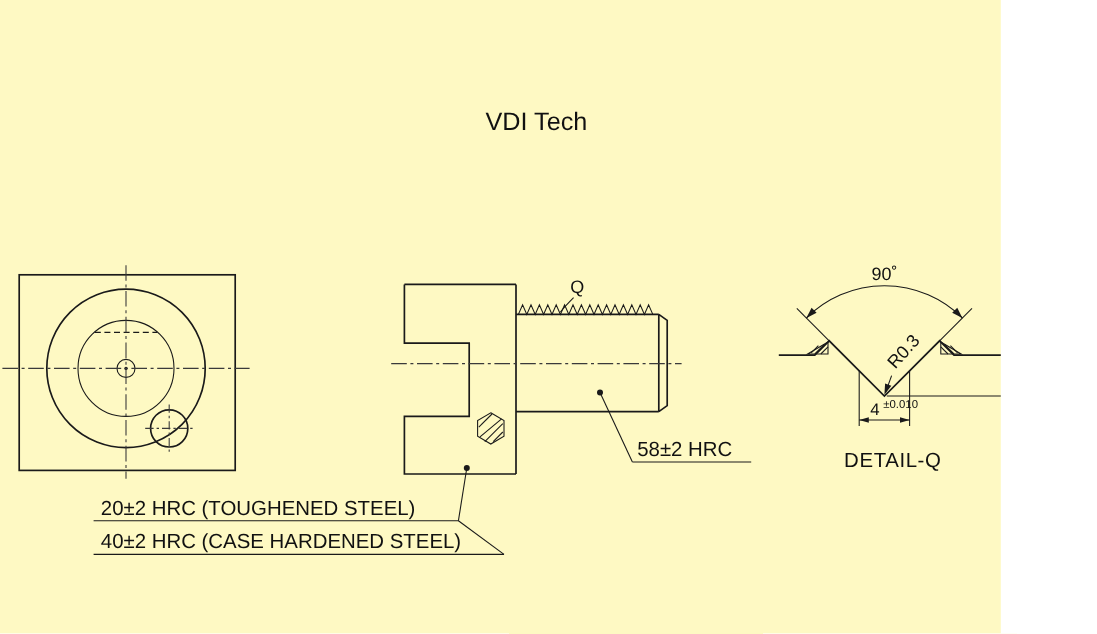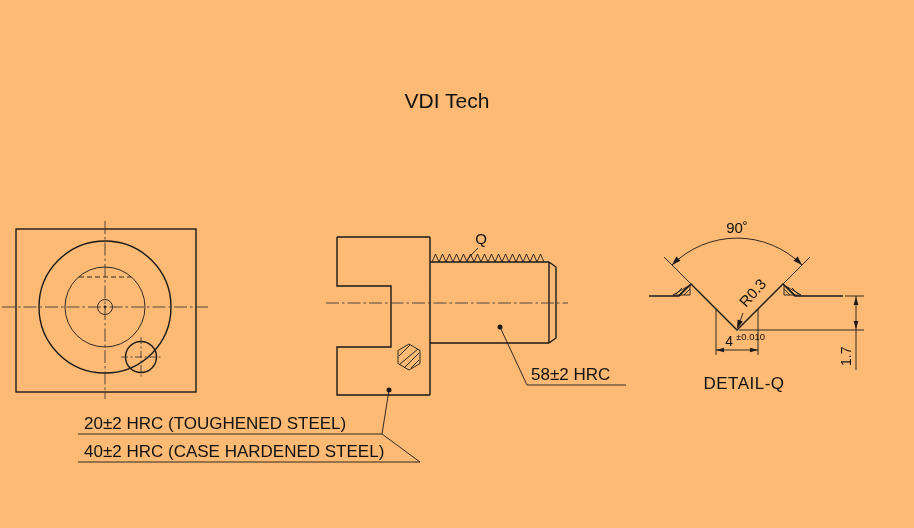--- a/index.html
+++ b/index.html
@@ -1,16 +1,16 @@
 <!DOCTYPE html>
 <html><head>
 <meta charset="utf-8">
 <style>
   html,body{margin:0;padding:0;background:#ffffff;}
-  .stage{position:relative;width:914px;height:528px;background:#fdba74;overflow:hidden;}
+  .stage{position:relative;width:834px;height:528px;background:#fef9c3;overflow:hidden;}
   svg{display:block;}
   .object{stroke:#1a1a1a;stroke-width:1.4;fill:none;stroke-linejoin:miter;stroke-linecap:butt;}
   .thin{stroke:#1a1a1a;stroke-width:0.9;fill:none;}
   .center{stroke:#3a3a3a;stroke-width:0.9;fill:none;stroke-dasharray:13 3 2.5 3;}
   .center2{stroke:#3a3a3a;stroke-width:0.9;fill:none;stroke-dasharray:7 2.5 2 2.5;}
   .dashed{stroke:#1a1a1a;stroke-width:0.9;fill:none;stroke-dasharray:5 3;}
   .solidfill{fill:#1a1a1a;stroke:none;}
   text{fill:#111111;font-family:"Liberation Sans",sans-serif;}
   .title{font-size:21px;}
   .t17{font-size:17px;}

